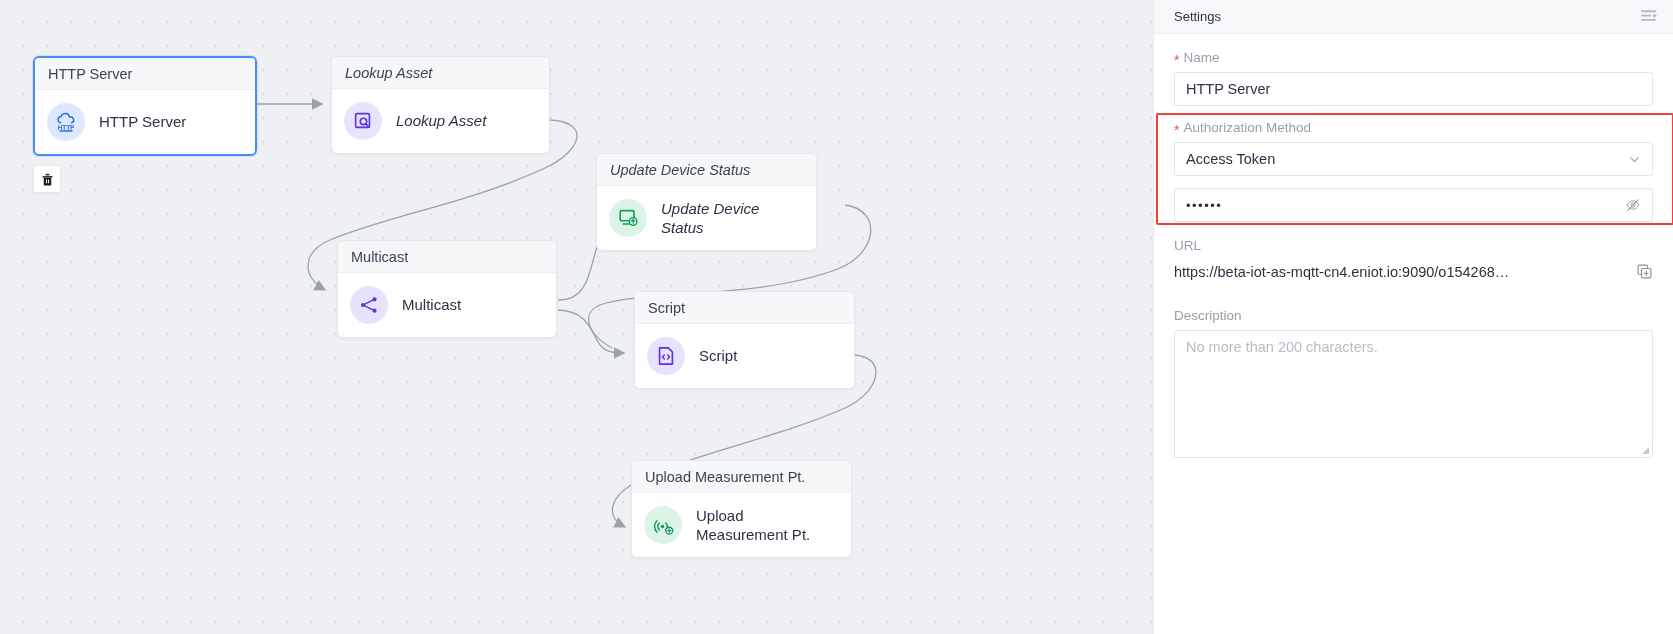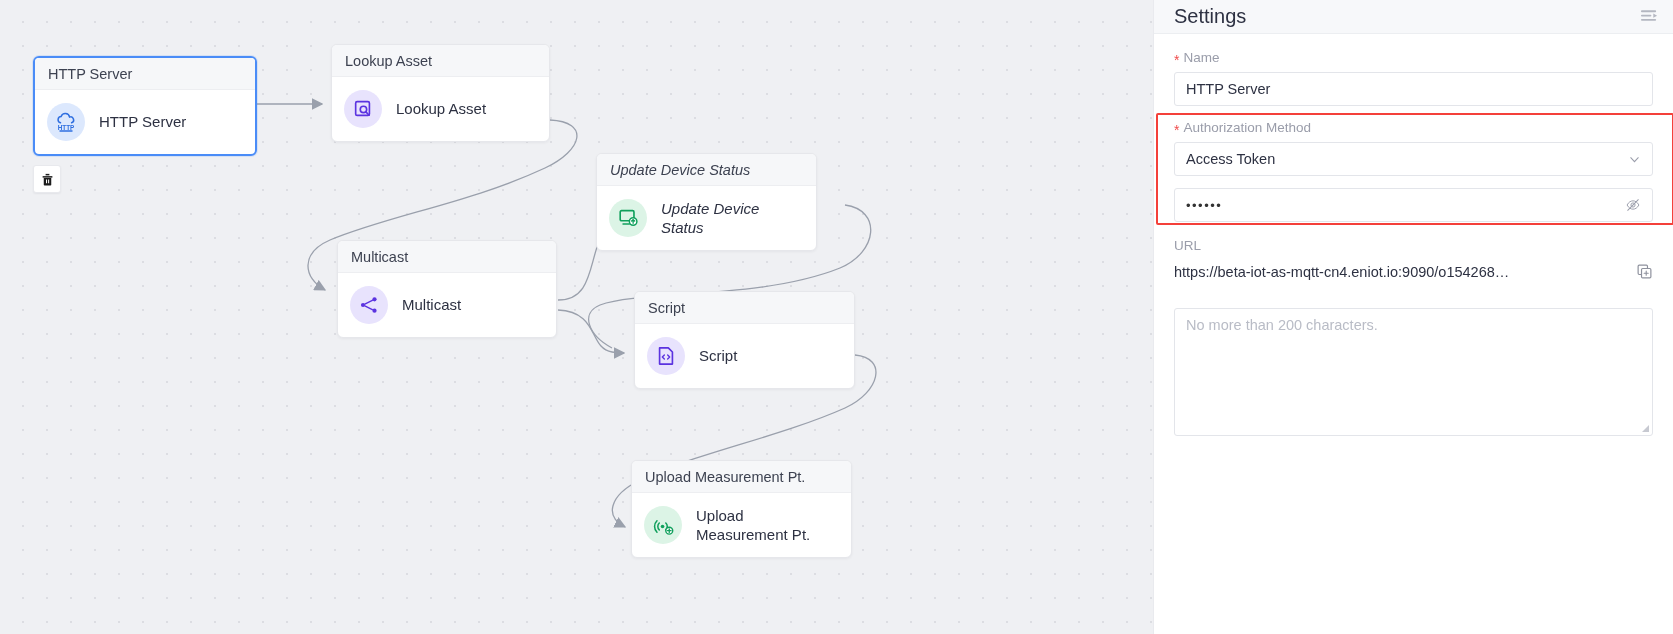--- a/index.html
+++ b/index.html
@@ -93,21 +93,21 @@
   }
   .panel-header {
     height: 34px;
     background: #f7f8fa;
     border-bottom: 1px solid #eceef1;
     display: flex;
     align-items: center;
     justify-content: space-between;
     padding: 0 14px 0 20px;
   }
-  .panel-title { font-size: 20px; color: #2d3142; }
+  .panel-title { font-size: 13px; color: #2d3142; }
   .panel-body { padding: 16px 20px 0 20px; position: relative; }
 
   .field { margin-bottom: 4px; }
   .field-label {
     font-size: 13.5px;
     color: #9a9daa;
     margin-bottom: 7px;
     display: flex; align-items: center;
   }
   .req-star { color: #f04a4a; margin-right: 4px; font-size: 14px; line-height: 1; position: relative; top: 2px; }
@@ -207,21 +207,21 @@
     <div class="delete-btn" style="left:33px; top:165px;">
       <svg width="15" height="15" viewBox="0 0 20 20">
         <rect x="3.5" y="5.5" width="13" height="2" fill="#1c1c1c"></rect>
         <rect x="7.5" y="2.5" width="5" height="2" fill="#1c1c1c"></rect>
         <path d="M5 8 h10 v9 a1 1 0 0 1 -1 1 H6 a1 1 0 0 1 -1 -1z" fill="#1c1c1c"></path>
         <rect x="8" y="10" width="1.4" height="5" fill="#ffffff"></rect>
         <rect x="10.8" y="10" width="1.4" height="5" fill="#ffffff"></rect>
       </svg>
     </div>
 
-    <div class="node" style="left:331px; top:44px; width:219px;">
+    <div class="node" style="left:331px; top:56px; width:219px;font-style:italic;">
       <div class="node-header">Lookup Asset</div>
       <div class="node-body">
         <div class="node-ico ico-purple">
           <svg width="22" height="22" viewBox="0 0 24 24">
             <rect x="4" y="4" width="15" height="15" rx="1.6" fill="none" stroke="#5b33e0" stroke-width="1.8"></rect>
             <circle cx="12.5" cy="12.5" r="3.5" fill="none" stroke="#5b33e0" stroke-width="1.8"></circle>
             <line x1="15.2" y1="15.2" x2="18.6" y2="18.8" stroke="#5b33e0" stroke-width="1.8" stroke-linecap="round"></line>
           </svg>
         </div>
         <div class="node-label">Lookup Asset</div>
@@ -349,20 +349,21 @@
             <svg width="17" height="17" viewBox="0 0 20 20">
               <rect x="2.5" y="2.5" width="11" height="11" rx="1.3" fill="none" stroke="#8e919d" stroke-width="1.4"></rect>
               <rect x="6.5" y="6.5" width="11" height="11" rx="1.3" fill="#ffffff" stroke="#8e919d" stroke-width="1.4"></rect>
               <path d="M12 9.6 v4.8 M9.6 12 h4.8" stroke="#8e919d" stroke-width="1.3" stroke-linecap="round"></path>
             </svg>
           </span>
         </div>
       </div>
 
       <div class="field">
+        <div class="field-label">Description</div>
         <div class="desc-box">
           <span>No more than 200 characters.</span>
         </div>
       </div>
 
     </div>
   </div>
 </div>
 
 </body></html>

